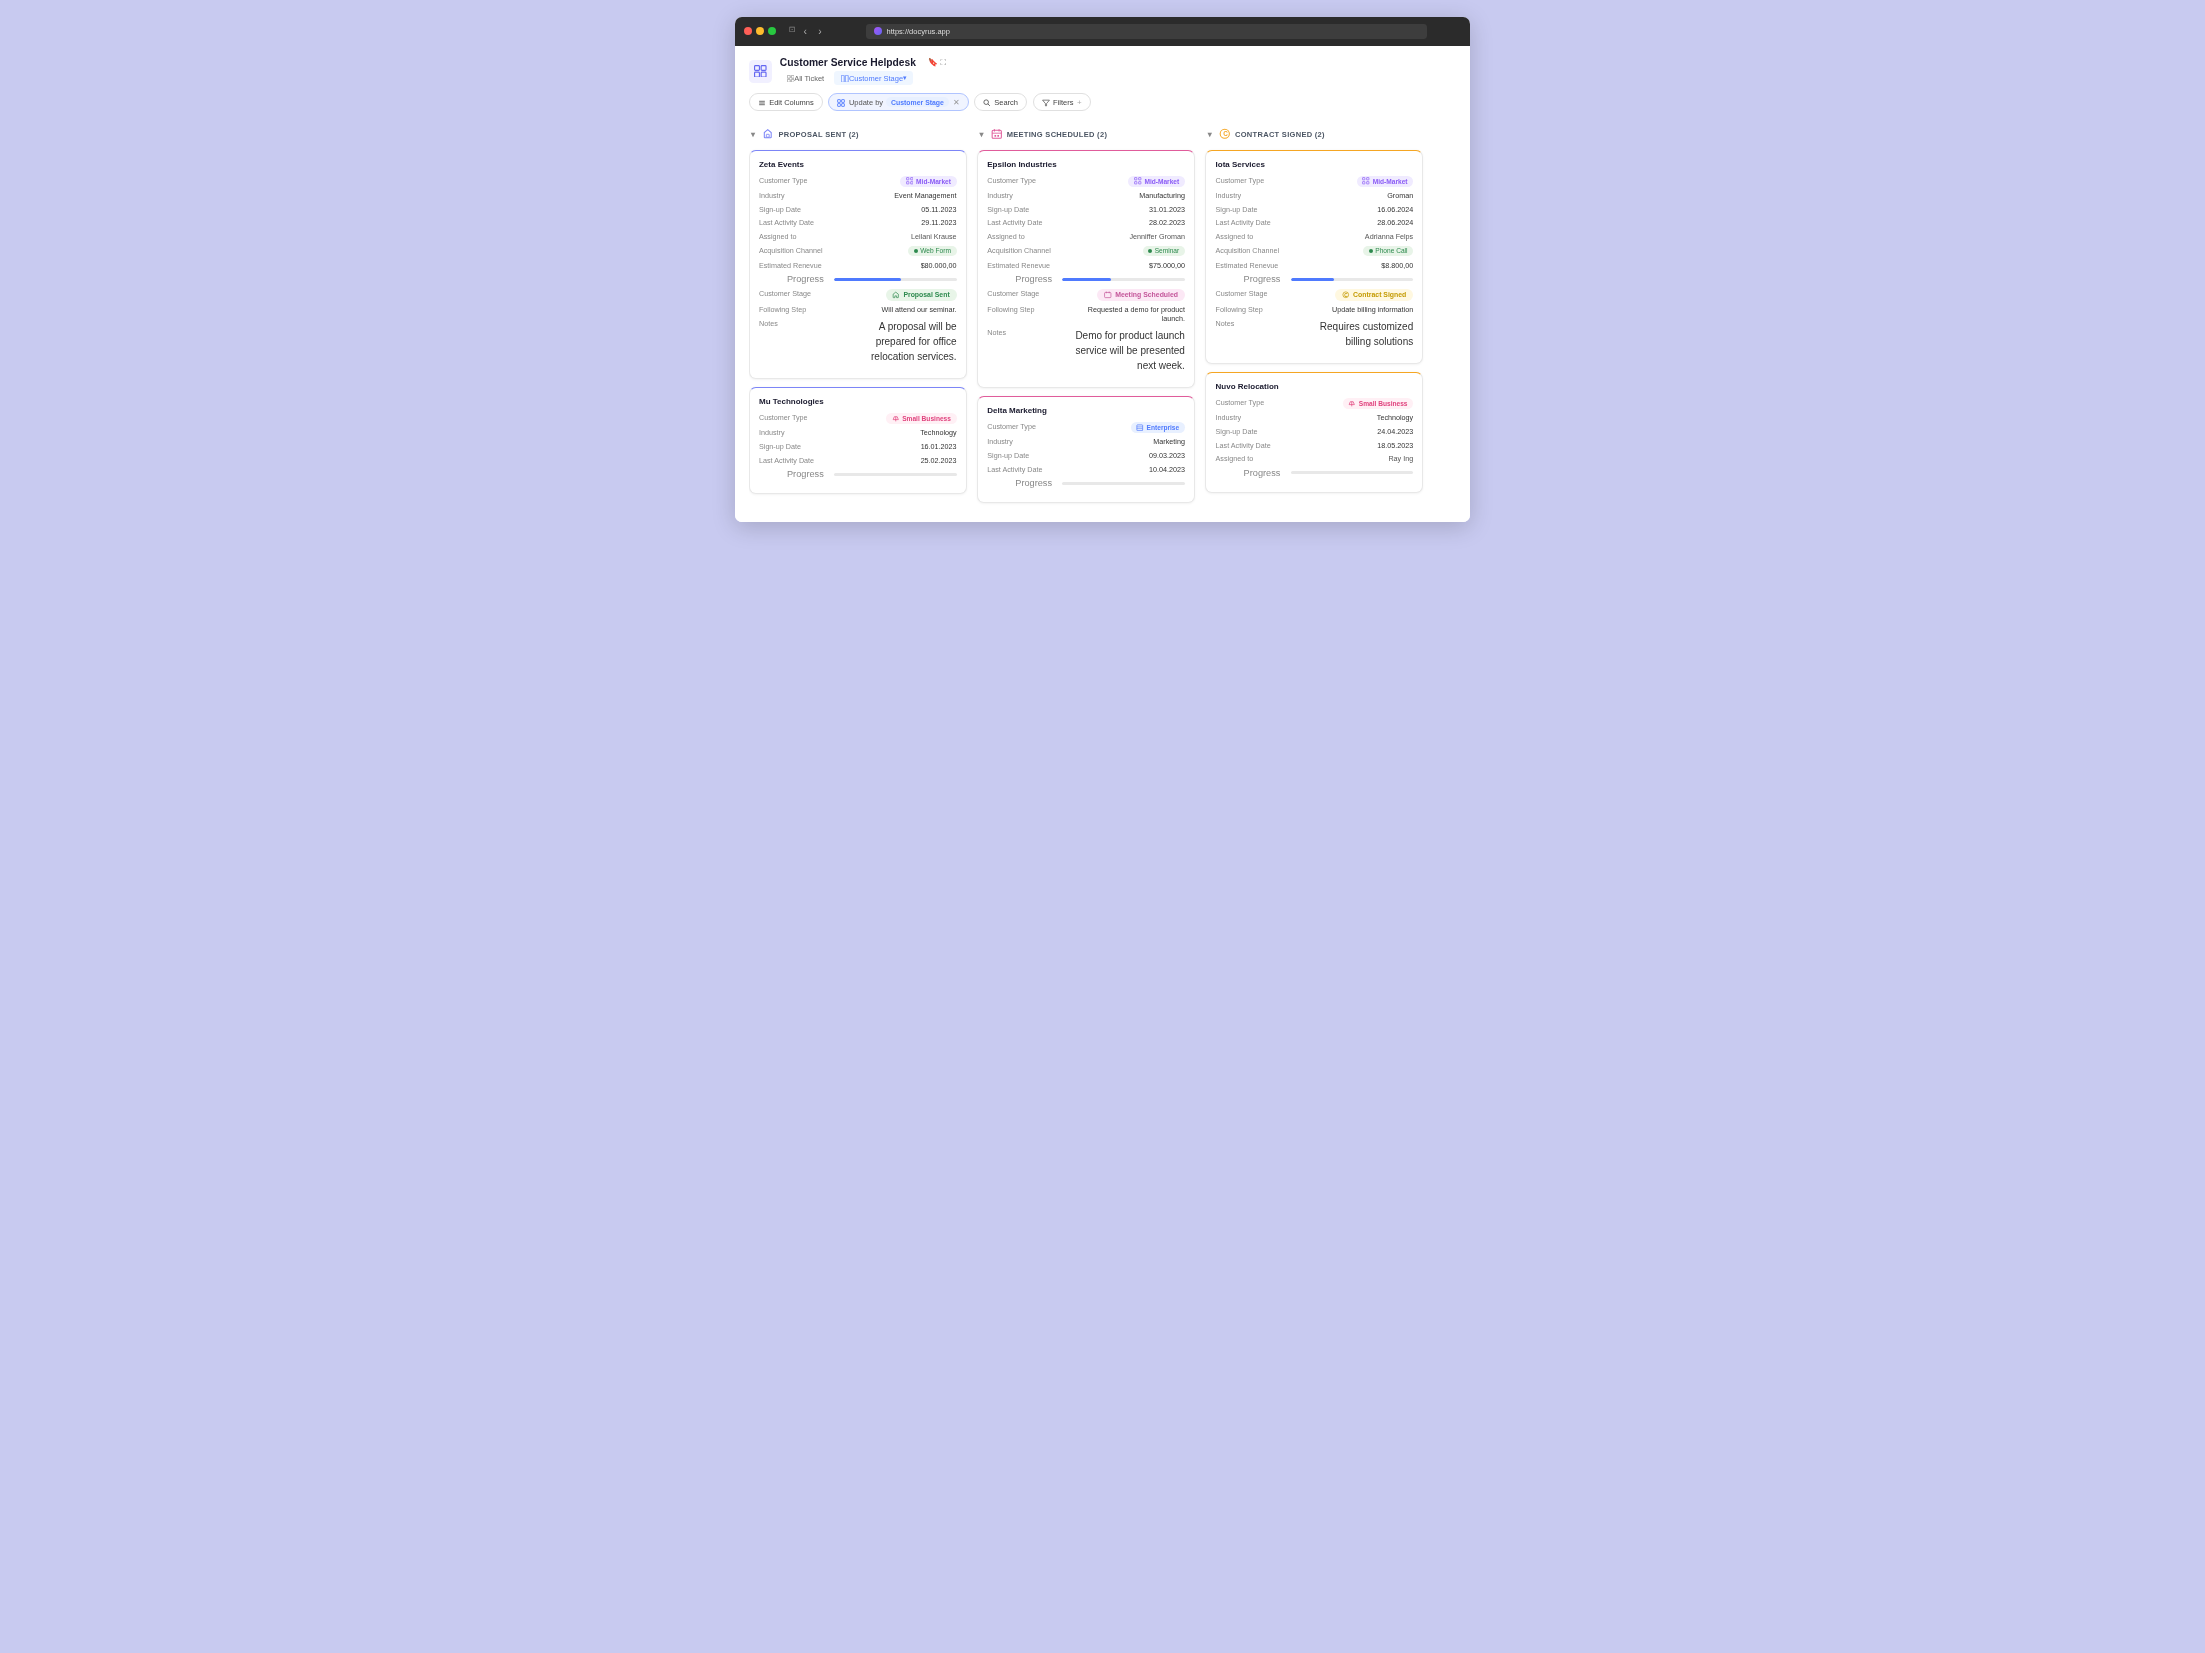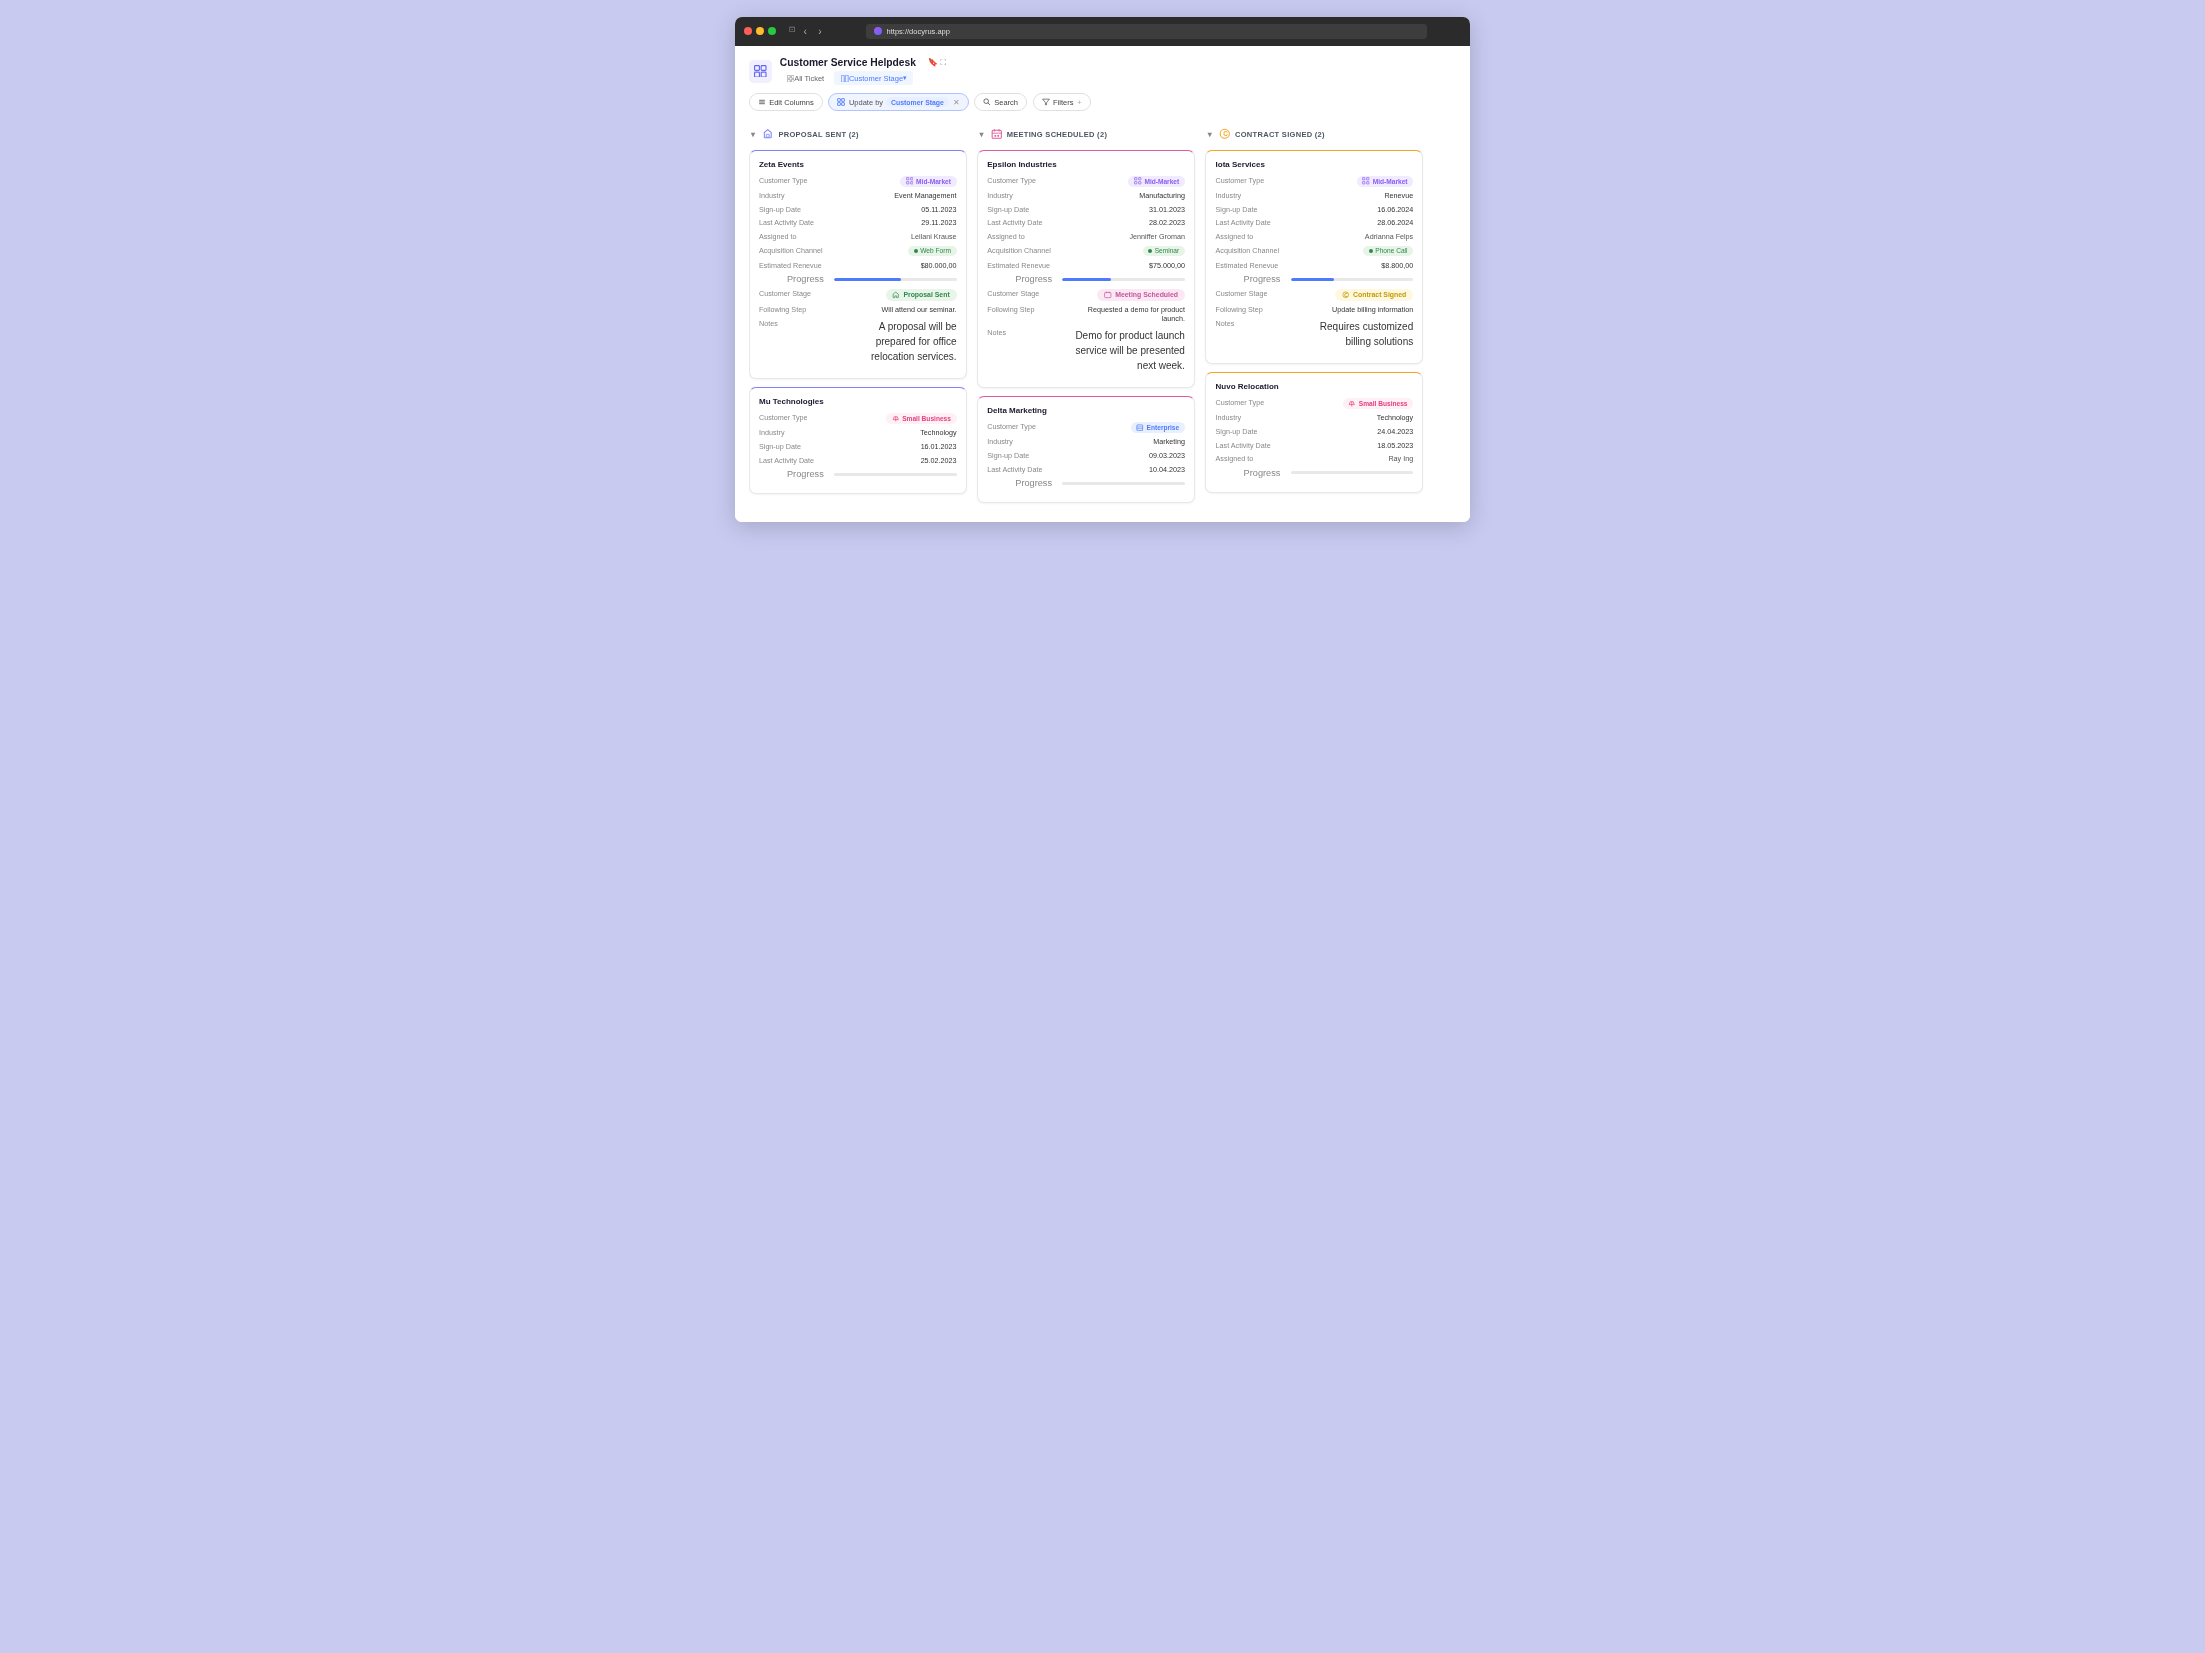--- a/index.html
+++ b/index.html
@@ -69,21 +69,21 @@
       color: #666; background: none; border: none;
     }
     .view-tab.active {
       background: #eff6ff; color: #4f7afe; font-weight: 500;
     }
     .toolbar {
       display: flex; align-items: center; gap: 5.7px;
       margin-bottom: 11.5px; padding-top: 2.3px;
     }
     .toolbar-btn {
-      display: flex; align-items: center; gap: 3.4px;
+      display: flex; align-items: flex-end; gap: 3.4px;
       padding: 3.4px 8px; border-radius: 11.5px; font-size: 7.5px;
       cursor: pointer; border: 0.9px solid #e0e0e0; background: #fff;
       color: #444;
     }
     .toolbar-btn-active {
       border-color: #b0c4ff; background: #f0f4ff;
     }
     .grouped-badge {
       background: #e8f0ff; color: #4f7afe;
       padding: 1.1px 4.6px; border-radius: 5.7px; font-size: 6.9px;
@@ -487,21 +487,21 @@
         <span class="card-label">Customer Type</span>
         <span class="badge-customer badge-midmarket"><svg width="7.5" height="7.5" viewBox="0 0 13 13">
                   <rect x="1" y="1" width="4" height="4" rx="0.5" stroke="#8b5cf6" stroke-width="1.2" fill="none"></rect>
                   <rect x="8" y="1" width="4" height="4" rx="0.5" stroke="#8b5cf6" stroke-width="1.2" fill="none"></rect>
                   <rect x="1" y="8" width="4" height="4" rx="0.5" stroke="#8b5cf6" stroke-width="1.2" fill="none"></rect>
                   <rect x="8" y="8" width="4" height="4" rx="0.5" stroke="#8b5cf6" stroke-width="1.2" fill="none"></rect>
                 </svg>Mid-Market</span>
       </div>
       <div class="card-row">
         <span class="card-label">Industry</span>
-        <span class="card-value">Renevue</span>
+        <span class="card-value">Groman</span>
       </div>
       <div class="card-row">
         <span class="card-label">Sign-up Date</span>
         <span class="card-value">16.06.2024</span>
       </div>
       <div class="card-row">
         <span class="card-label">Last Activity Date</span>
         <span class="card-value">28.06.2024</span>
       </div>
 

